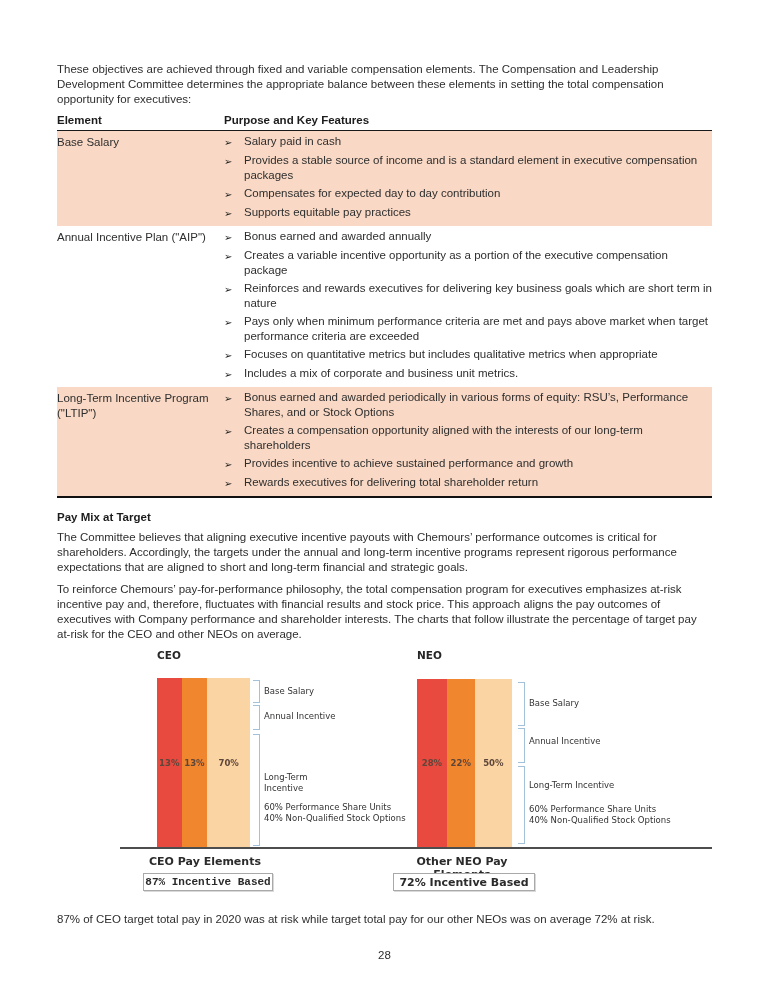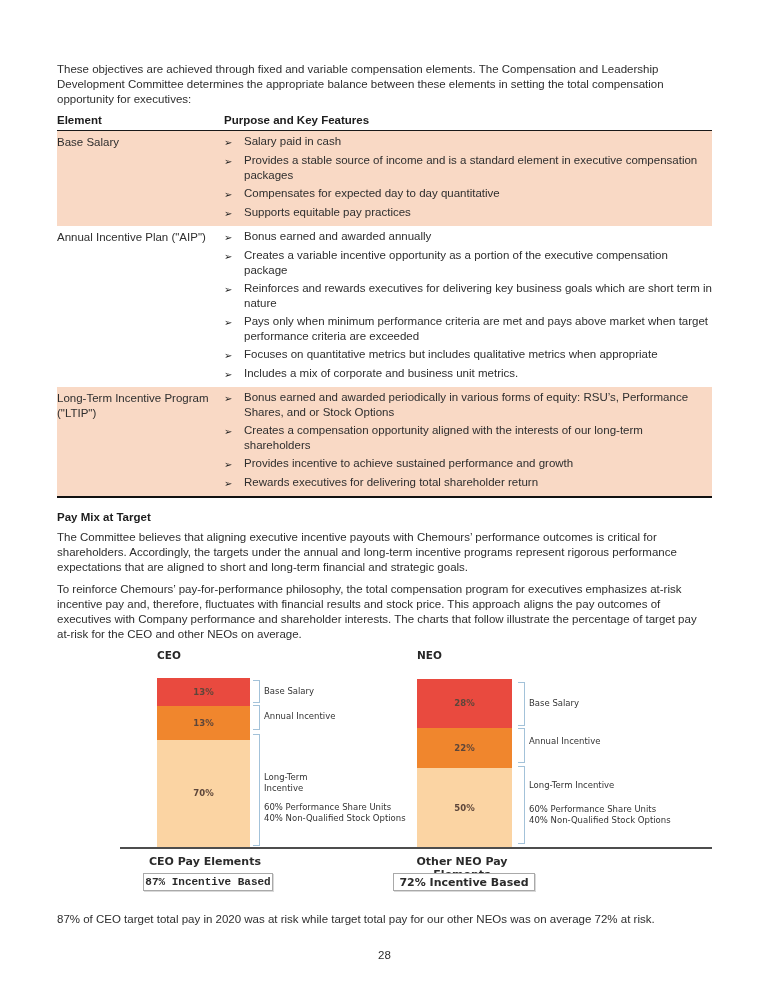--- a/index.html
+++ b/index.html
@@ -24,21 +24,21 @@
   .arrow{width:20px;flex:none;font-size:10px;color:#222;padding-top:1px;}
   .comp-table-bottom{border-bottom:2.5px solid #111;}
 
   
   .h-paymix{margin-top:13px;font-size:11.5px;font-weight:bold;color:#1c1c1c;}
   .para{margin-top:7px;}
 
   
   .figure{position:relative;height:262px;margin-top:2px;font-family:"DejaVu Sans","Liberation Sans",sans-serif;}
   .bar-title{position:absolute;top:5px;font-size:10.5px;font-weight:bold;color:#262626;text-align:left;}
-  .bar{position:absolute;display:flex;flex-direction:column;text-align:right;}
+  .bar{position:absolute;display:flex;flex-direction:row;text-align:right;}
   .seg{display:flex;align-items:center;justify-content:center;font-size:8.5px;font-weight:bold;color:#5d463a;}
   .axis{position:absolute;left:63px;width:592px;border-top:2px solid #4d4d4d;height:0;}
   .bracket{position:absolute;width:6px;border:1.5px solid #a3c2d9;border-left:none;}
   .clabel{position:absolute;font-size:8.5px;color:#333;white-space:pre-line;line-height:11px;}
   .sublabel{position:absolute;font-size:8.5px;color:#333;white-space:pre-line;line-height:11px;}
   .foot-label{position:absolute;font-size:11px;font-weight:bold;color:#2b2b2b;text-align:center;}
   .callout-box{
     position:absolute;height:16px;border:1px solid #a9a9a9;background:#fff;
     box-shadow:1px 1px 0 #d9d9d9;display:flex;align-items:center;justify-content:center;
     font-size:11px;font-weight:bold;color:#2b2b2b;
@@ -67,21 +67,21 @@
           <div class="bullet">
               <span class="arrow">➢</span>
               <span>Salary paid in cash</span>
             </div>
           <div class="bullet">
               <span class="arrow">➢</span>
               <span>Provides a stable source of income and is a standard element in executive compensation packages</span>
             </div>
           <div class="bullet">
               <span class="arrow">➢</span>
-              <span>Compensates for expected day to day quantitative</span>
+              <span>Compensates for expected day to day contribution</span>
             </div>
           <div class="bullet">
               <span class="arrow">➢</span>
               <span>Supports equitable pay practices</span>
             </div>
         </div>
       </div>
 
       <div class="trow">
         <div class="col-el">Annual Incentive Plan ("AIP")</div>

